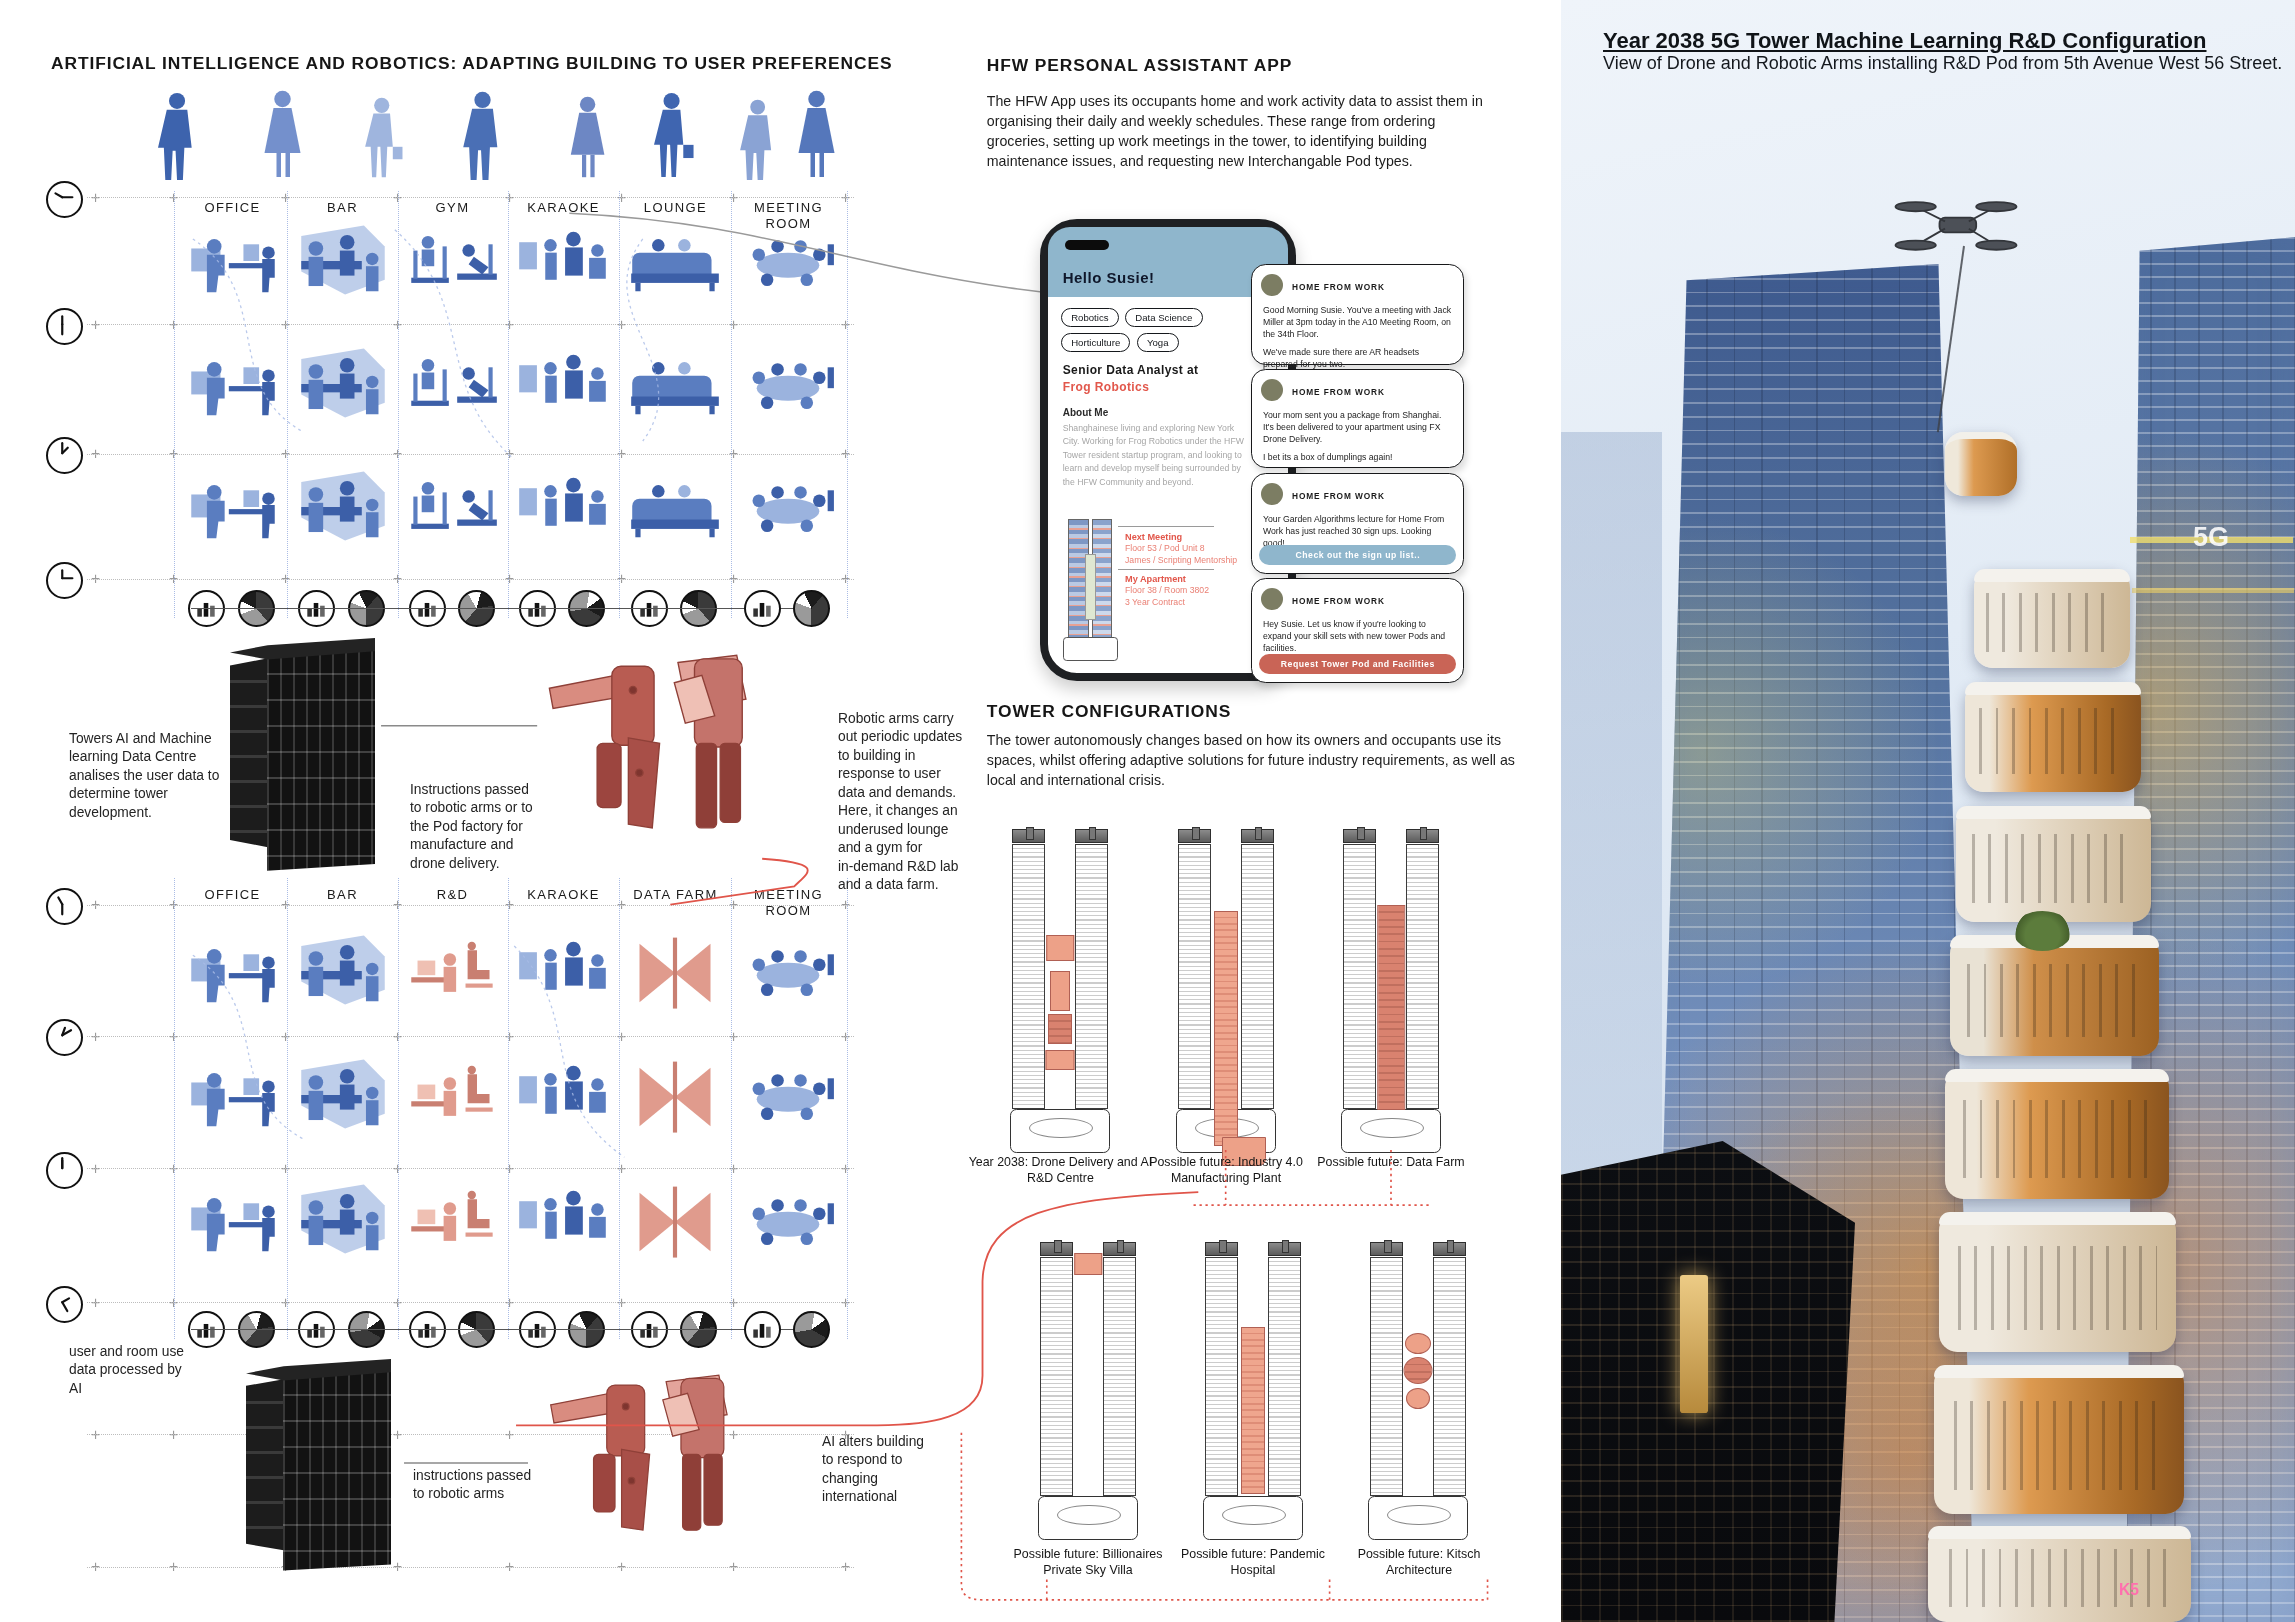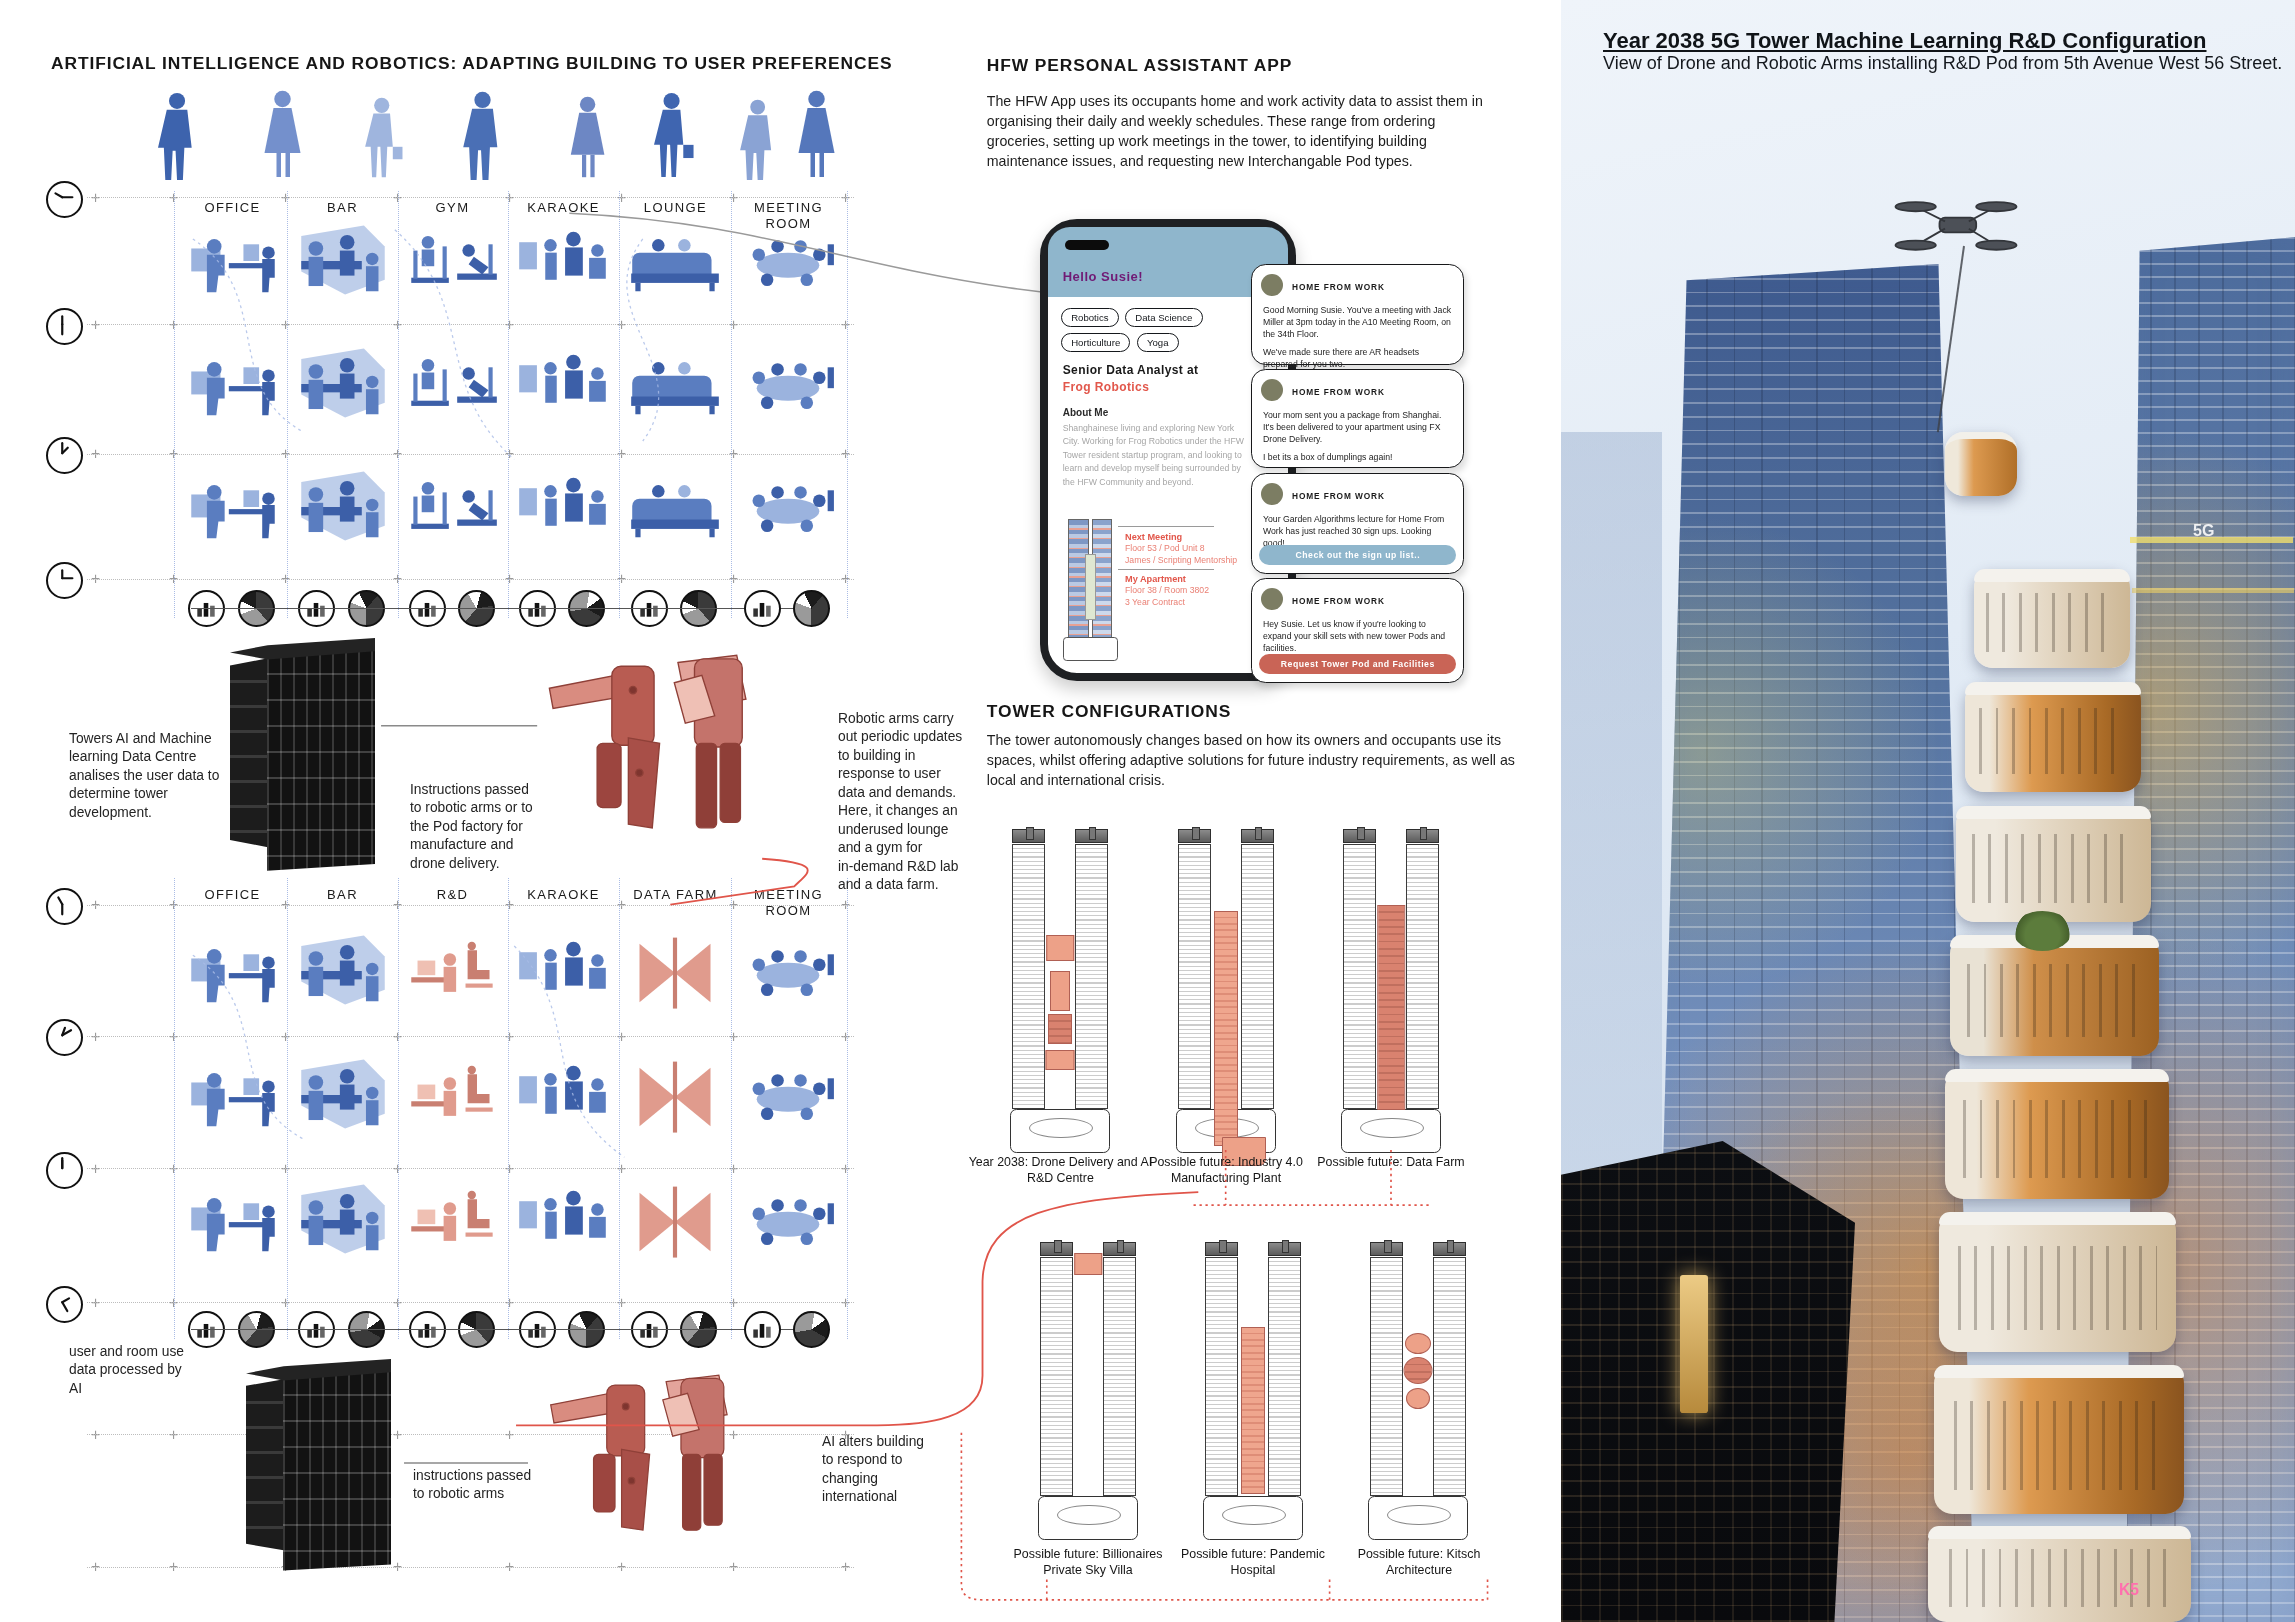--- a/index.html
+++ b/index.html
@@ -11,21 +11,21 @@
   .col-label{font-size:13px;letter-spacing:1.4px;color:#1b1b1b;text-align:center;line-height:1.2;}
   .plus{color:#9a9a9a;font-size:15.6px;line-height:1;}
   .clock{width:33px;height:33px;border:2.3px solid #111;border-radius:50%;background:#fff;}
   .icon-circ{width:37px;height:37px;border:2.3px solid #111;border-radius:50%;background:#fff;box-sizing:border-box;}
   .col-line{border-left:1.8px dotted #8ea6dd;opacity:.75;}
   .row-line{border-top:0.9px dotted #bdbdbd;}
   
   .phone{border:8.3px solid #1e2023;border-radius:37px;background:#fff;box-shadow:0 7.3px 16.5px rgba(0,0,0,.20);}
   .phone-header{background:#8fb6cc;border-radius:22px 22px 0 0;}
   .notch{background:#0c0c0c;border-radius:7.3px;}
-  .greeting{color:#701a75;font-size:13px;font-weight:bold;letter-spacing:0.5px;}
+  .greeting{color:#0f172a;font-size:15px;font-weight:bold;letter-spacing:0.5px;}
   .tag{display:inline-block;border:1.6px solid #15181c;border-radius:11px;padding:2.8px 9.2px;font-size:9.6px;color:#15181c;margin:0 6.4px 6.4px 0;background:#fff;}
   .job{font-size:12px;font-weight:bold;color:#191919;letter-spacing:0.4px;}
   .company{font-size:12px;font-weight:bold;color:#e2574b;letter-spacing:0.4px;}
   .about-h{font-size:10px;font-weight:bold;color:#2a2a2a;}
   .about-t{font-size:8.7px;line-height:1.55;color:#a6a6a6;}
   .ph-label-h{font-size:9.2px;font-weight:bold;color:#e2574b;}
   .ph-label-t{font-size:8.7px;line-height:1.4;color:#ea8075;}
   .ph-divider{border-top:1.2px solid #9a9a9a;}
   
   .rod{background:#24272b;border-radius:5.5px;}
@@ -1071,21 +1071,21 @@
     <div class="abs glass" style="left:565px;top:237px;width:170px;height:1386px;
       clip-path:polygon(8% 1%,100% 0,100% 100%,0 100%);
       background:
         radial-gradient(circle at 10% 34%, rgba(233,182,82,.55), transparent 30%),
         radial-gradient(circle at 22% 74%, rgba(219,129,48,.5), transparent 32%),
         repeating-linear-gradient(90deg, rgba(18,28,52,.2) 0 1.8px, transparent 1.8px 24px),
         repeating-linear-gradient(180deg, rgba(255,255,255,.32) 0 1.8px, transparent 1.8px 13px),
         linear-gradient(180deg,#4c6b9c 0%,#627fab 34%,#84a0c9 70%,#93abd0 100%);"></div>
     <div class="abs" style="left:569px;top:537px;width:163px;height:6.4px;background:rgba(240,222,110,.8);"></div>
     <div class="abs" style="left:571px;top:588px;width:162px;height:4.6px;background:rgba(240,210,100,.6);"></div>
-    <div class="abs sky-label" style="left:632px;top:522px;font-size:16px;opacity:.95;">5G</div>
+    <div class="abs sky-label" style="left:632px;top:522px;font-size:27px;opacity:.95;">5G</div>
 
     <div class="abs render-title" style="left:42px;top:27.5px;width:670px;">Year 2038 5G Tower Machine Learning R&amp;D Configuration</div>
     <div class="abs render-sub" style="left:42px;top:53px;width:680px;">View of Drone and Robotic Arms installing R&amp;D Pod from 5th Avenue West 56 Street.</div>
 
     <div class="abs" id="pod-stack" style="left:0;top:0;width:735px;height:1623px;">
         <div class="abs podr" style="left: 413px; top: 569px; width: 156px; height: 99px; background: linear-gradient(90deg, rgb(239, 233, 222) 0px, rgb(239, 233, 222) 20%, rgb(229, 217, 198) 45%, rgb(205, 183, 149) 100%);">
           <div class="abs" style="left: 0px; top: 0px; width: 100%; height: 13px; background: rgb(244, 242, 237); border-radius: 18.4px 18.4px 3.7px 3.7px;"></div>
           <div class="abs" style="left: 8%; top: 24%; width: 84%; height: 60%; background: repeating-linear-gradient(90deg, rgba(40, 30, 20, 0.28) 0px, rgba(40, 30, 20, 0.28) 2.8px, transparent 2.8px, transparent 16.5px);"></div>
         </div>
         <div class="abs podr" style="left: 404px; top: 682px; width: 176px; height: 110px; background: linear-gradient(90deg, rgb(238, 230, 216) 0px, rgb(238, 230, 216) 14%, rgb(221, 154, 80) 38%, rgb(169, 106, 38) 80%, rgb(138, 84, 31) 100%);">

